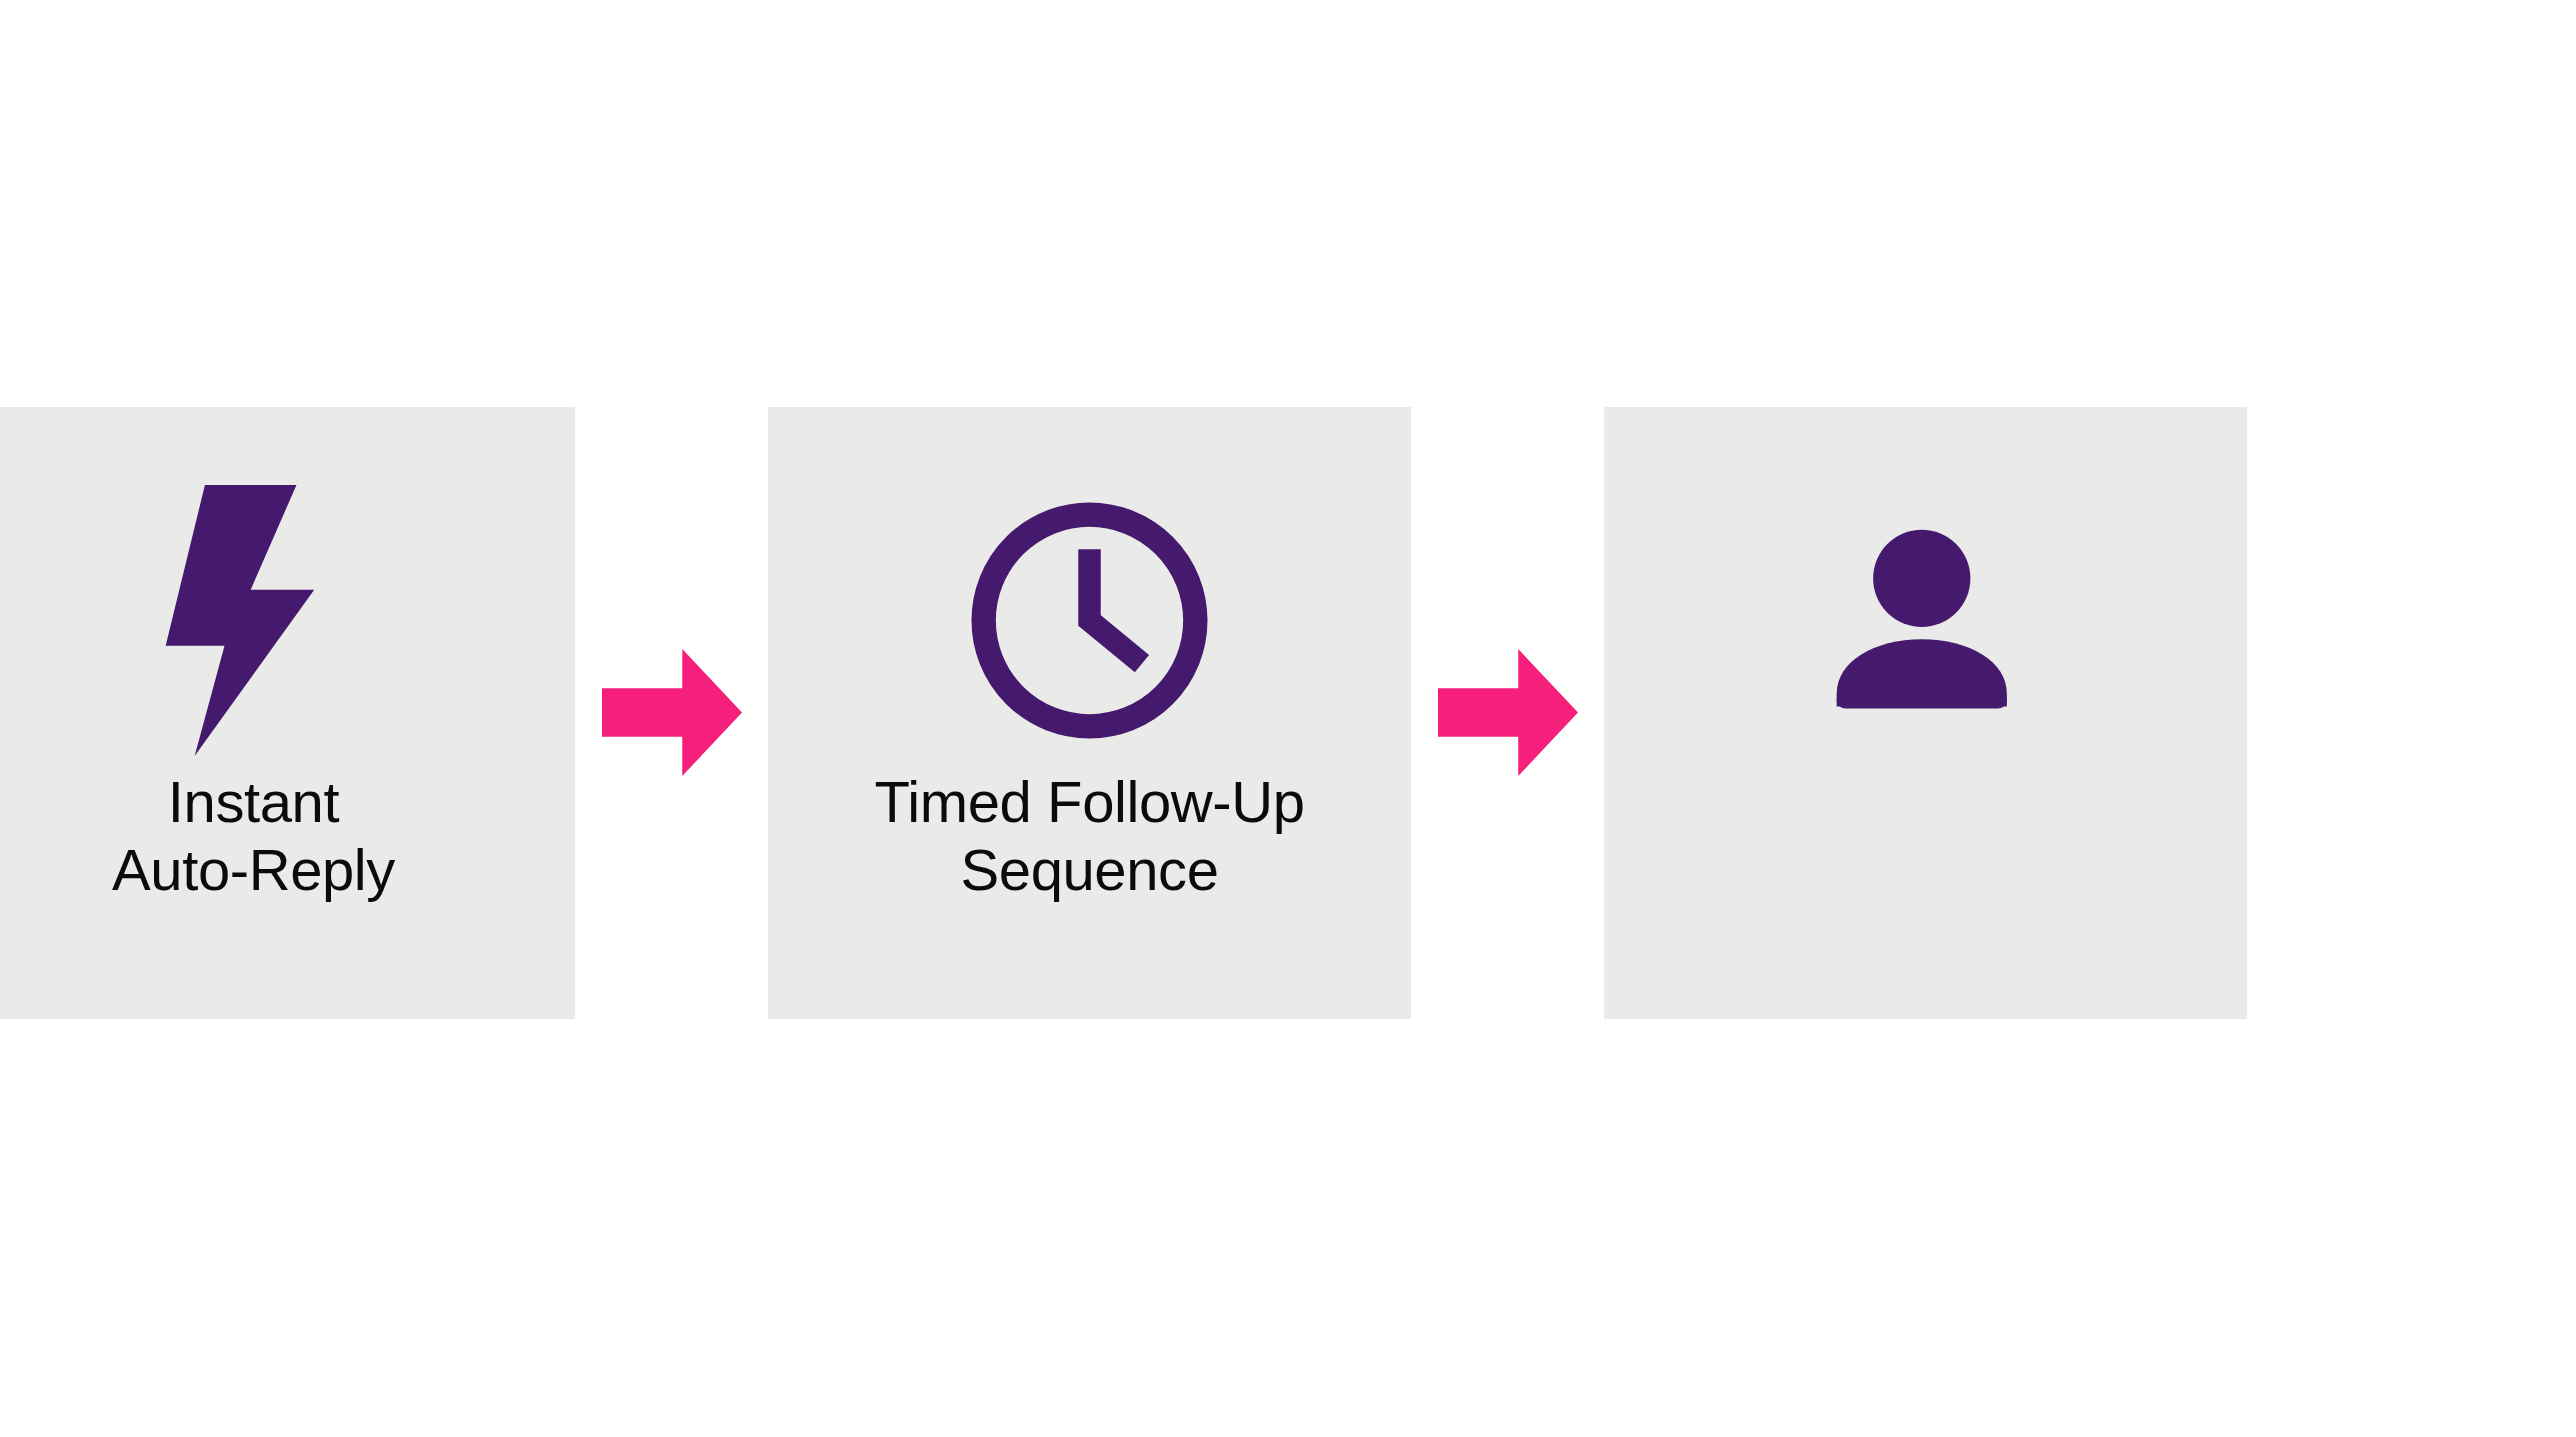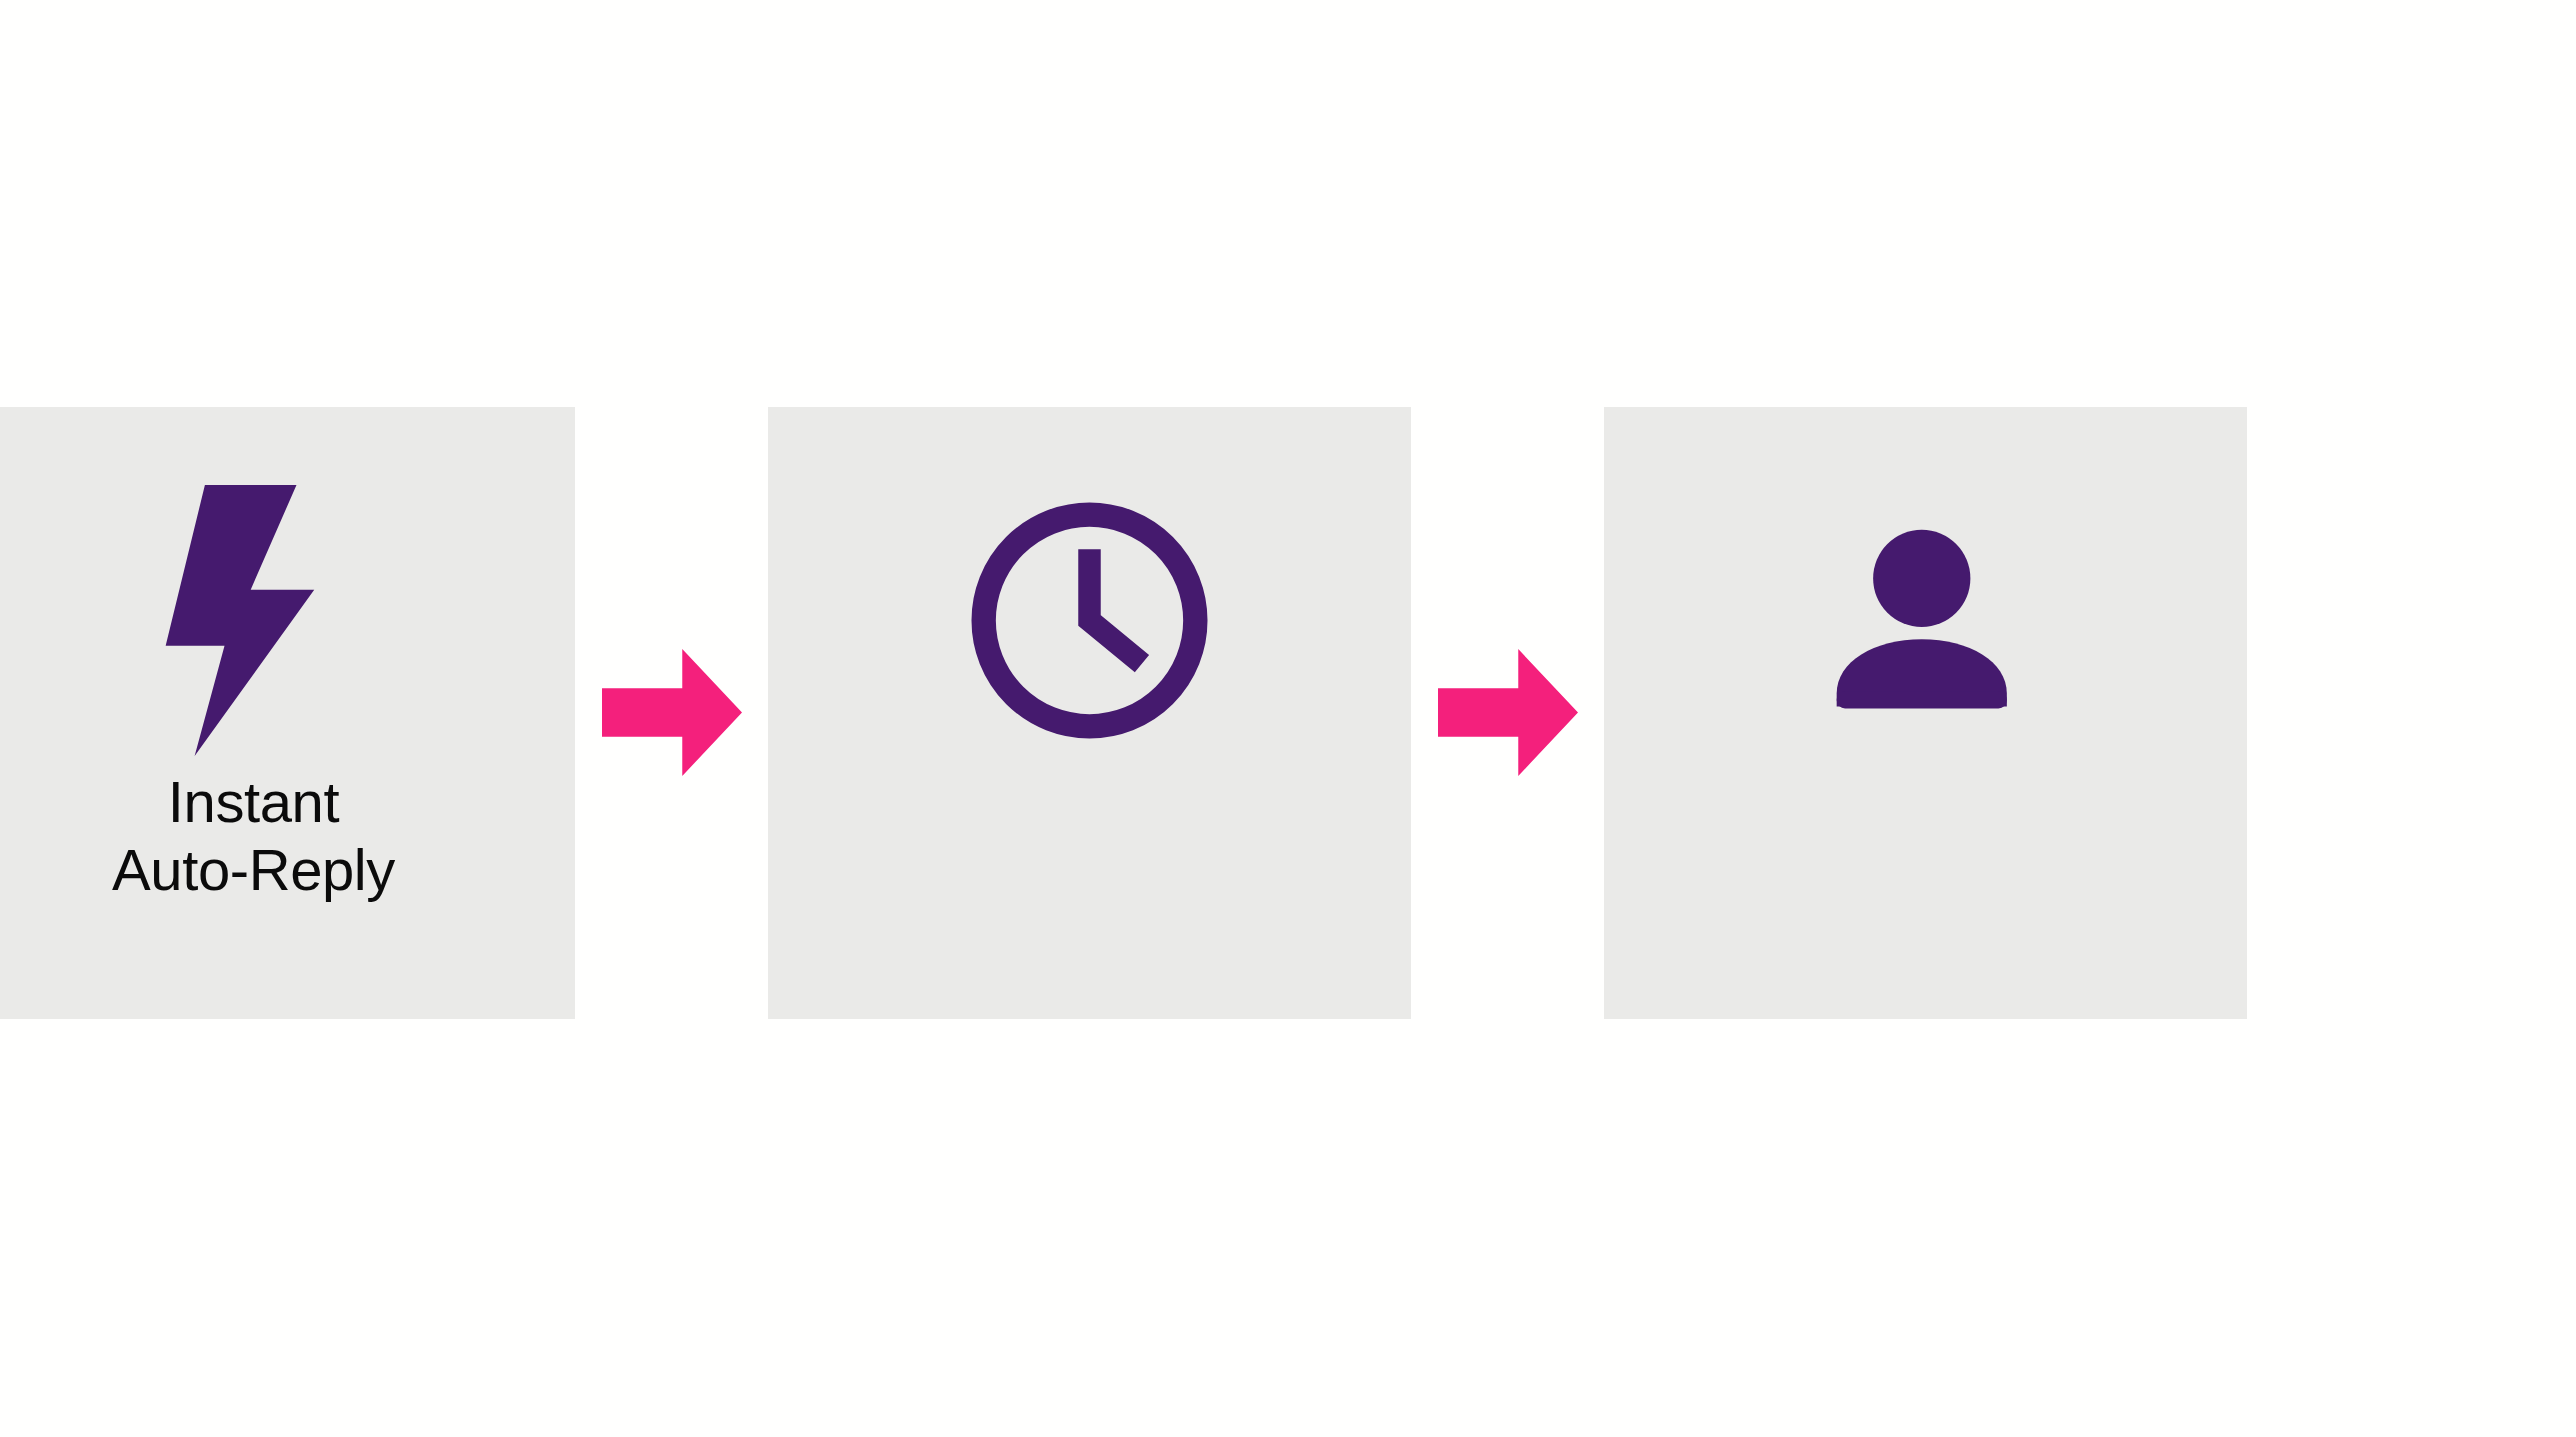--- a/index.html
+++ b/index.html
@@ -107,20 +107,22 @@
       </svg>
     </div>
 
     <div class="step-card">
       <div class="icon-slot">
         <svg class="icon-svg" width="251" height="251" viewBox="0 0 268 268">
           <circle cx="134" cy="134" r="113" fill="none" stroke="#451A6E" stroke-width="26"></circle>
           <path d="M134 58 L134 134 L190 180" fill="none" stroke="#451A6E" stroke-width="24" stroke-linecap="butt" stroke-linejoin="miter"></path>
         </svg>
       </div>
+      <div class="step-label">Timed Follow-Up
+Sequence</div>
     </div>
 
     <div class="connector">
       <svg width="140" height="131" viewBox="0 0 150 140">
         <polygon points="0,44 86,44 86,2 150,70 86,138 86,96 0,96" fill="#F4207C"></polygon>
       </svg>
     </div>
 
     <div class="step-card">
       <div class="icon-slot">

